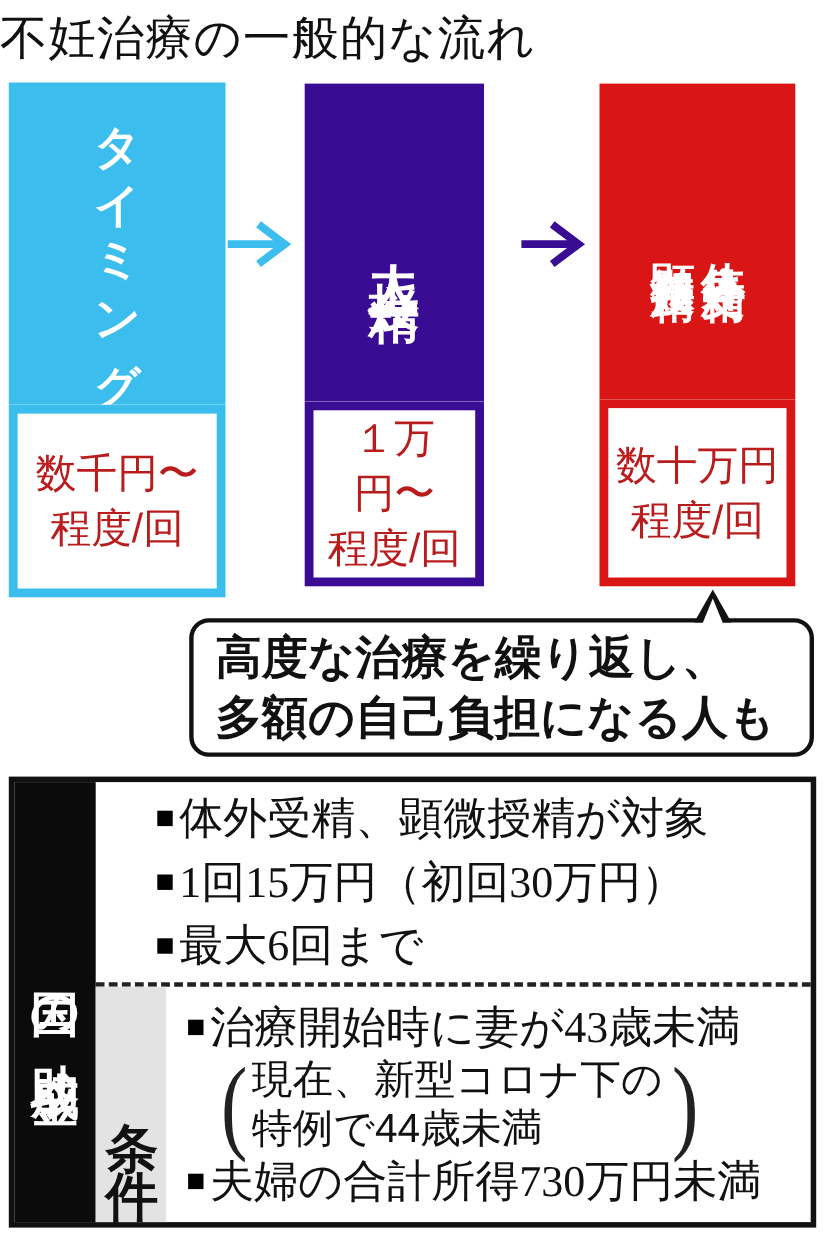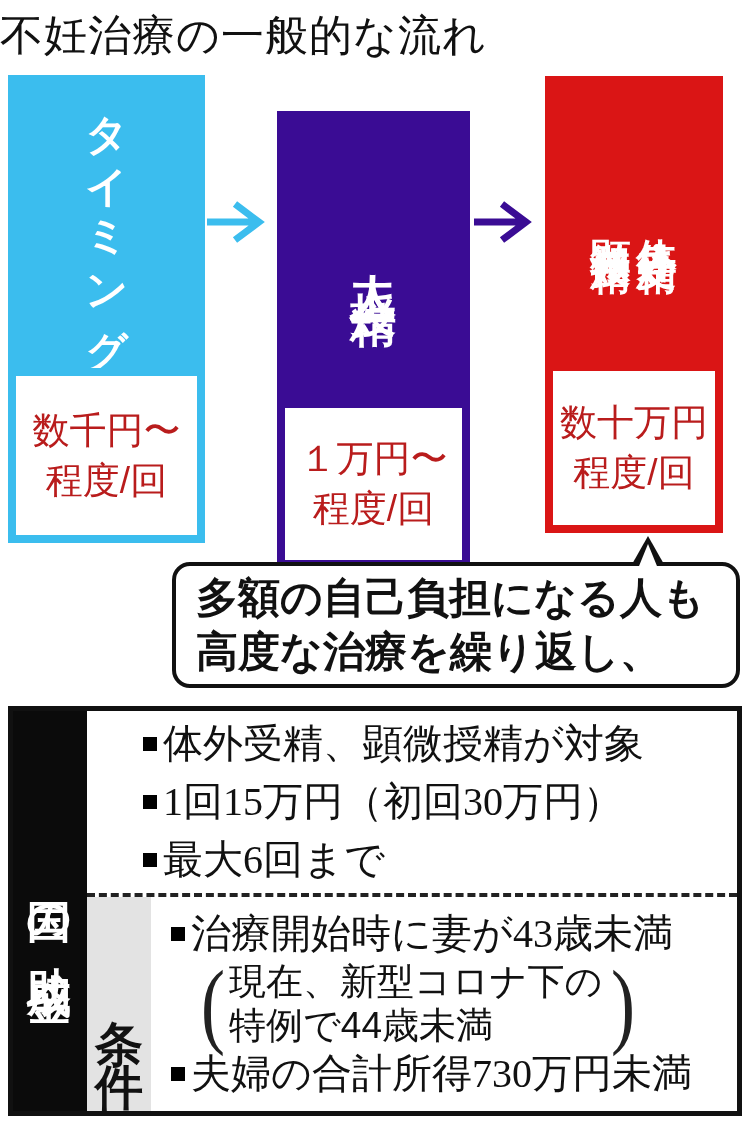--- a/index.html
+++ b/index.html
@@ -8,21 +8,21 @@
     font-family:"Liberation Sans","DejaVu Sans",sans-serif;color:#111;
   }
   
   .title{
     position:absolute;top:0;left:0;width:100%;
     font-size:43px;font-weight:400;letter-spacing:1px;line-height:70px;
   }
   
   .col{position:absolute;display:flex;flex-direction:column;}
   .col1{left:8px;top:75px;width:197px;}
-  .col2{left:277px;top:76px;width:193px;margin-top:35px;}
+  .col2{left:277px;top:76px;width:163px;}
   .col3{left:545px;top:76px;width:178px;}
   .stepbox{
     display:flex;align-items:center;justify-content:center;
     color:#fff;font-weight:700;
   }
   .col1 .stepbox{height:293px;background:#3bbdee;}
   .col2 .stepbox{height:289px;background:#3a0c94;}
   .col3 .stepbox{height:287px;background:#da1515;}
   .vtext{writing-mode:vertical-rl;text-orientation:upright;}
   .step-label{font-size:42px;letter-spacing:6px;line-height:1.15;}
@@ -147,22 +147,22 @@
       <div>
         <span>数十万円</span>
         <span>程度/回</span>
       </div>
     </div>
   </div>
 
   <div class="callout">
     <div class="notch-outer"></div>
     <div class="notch-inner"></div>
+    <span>高度な治療を繰り返し、</span>
     <span>多額の自己負担になる人も</span>
-    <span>高度な治療を繰り返し、</span>
   </div>
 
   <div class="subsidy">
     <div class="subsidy-side">
       <div class="vtext">国の助成金</div>
     </div>
     <div class="subsidy-main">
 
       <div class="subsidy-top serif">
         <div class="bullet-row">

